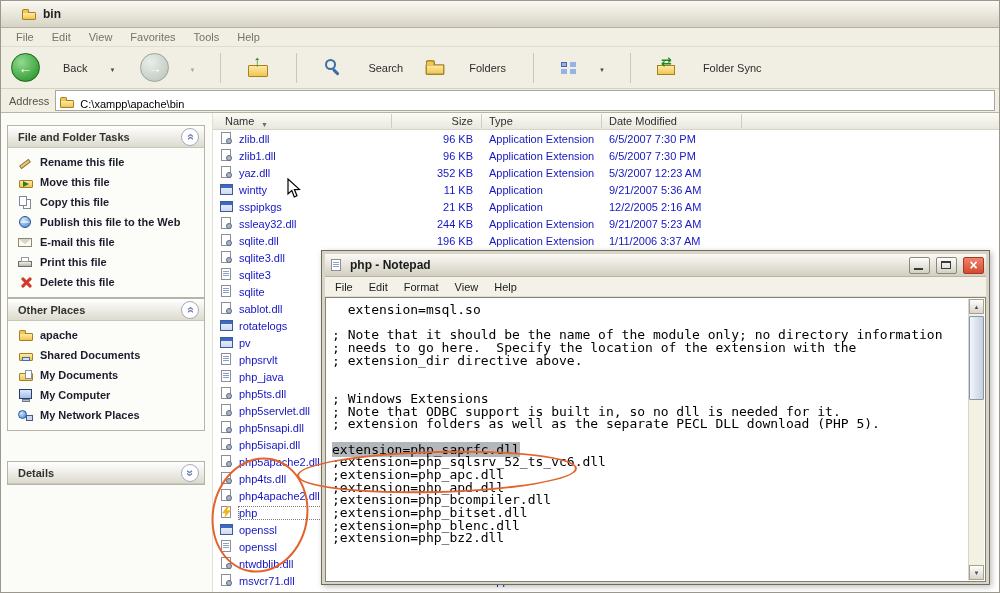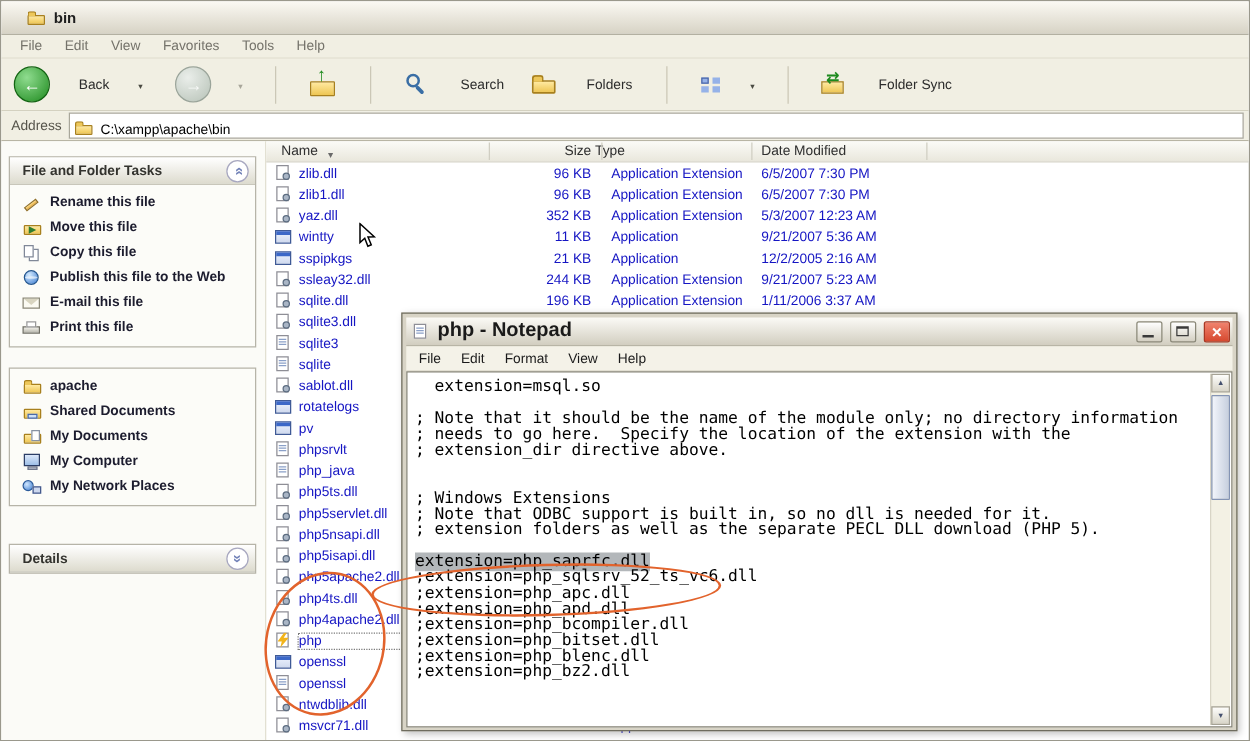--- a/index.html
+++ b/index.html
@@ -60,50 +60,50 @@
   .views-ic{position:relative;width:20px;height:18px;flex:none;}
   .views-ic::before{content:"";position:absolute;left:2px;top:3px;width:6px;height:5px;background:#96b2e8;border:1px solid #4a66a8;box-shadow:9px 0 0 #96b2e8,0 7px 0 #96b2e8,9px 7px 0 #96b2e8;box-sizing:border-box;}
   .sync-ic{position:relative;width:24px;height:20px;flex:none;}
   .sync-ic::before{content:"";position:absolute;left:1px;top:7px;width:18px;height:10px;background:linear-gradient(#ffe9a0,#eec654);border:1px solid #a8801e;box-sizing:border-box;}
   .sync-ic::after{content:"⇄";position:absolute;left:5px;top:-4px;color:#1e8a1e;font-weight:bold;font-size:13px;}
   .exp-address{position:absolute;left:0;top:88px;width:100%;height:24px;background:#f1efe3;border-bottom:1px solid #b8b5a4;display:flex;align-items:center;padding-left:8px;box-sizing:border-box;gap:6px;}
   .addr-label{color:#55534a;}
   .addr-field{flex:1;height:19px;margin-right:4px;background:#fff;border:1px solid #a9a79a;display:flex;align-items:flex-end;gap:5px;padding-left:3px;color:#000;}
   
   .pane-left{position:absolute;left:0;top:112px;width:212px;height:481px;background:#fbfbf7;border-right:1px solid #e2e0d2;box-sizing:border-box;padding:12px 6px 0 6px;}
-  .pbox{width:198px;border:1px solid #b6b4a8;background:#fcfcf8;margin-bottom:16px;box-sizing:border-box;}
+  .pbox{width:198px;border:1px solid #b6b4a8;background:#fcfcf8;box-sizing:border-box;}
   .pbox.gap{margin-bottom:30px;}
   .pbox-h{height:22px;display:flex;align-items:center;justify-content:space-between;padding:0 5px 0 10px;background:linear-gradient(#ffffff,#dddbce);border-bottom:1px solid #c8c6ba;font-weight:bold;color:#33332e;box-sizing:border-box;}
   .chev{width:18px;height:18px;border-radius:50%;background:#fff;border:1px solid #a8a8c0;display:flex;align-items:center;justify-content:center;box-sizing:border-box;}
   .chev::before{content:"»";display:inline-block;font-weight:bold;color:#7282b8;font-size:12px;line-height:1;}
   .chev.up::before{transform:rotate(-90deg);}
   .chev.down::before{transform:rotate(90deg);}
   .pbody{padding:4px 0 5px 0;}
   .pitem{display:flex;align-items:center;gap:6px;height:20px;padding-left:10px;color:#1c1c2e;font-weight:bold;}
   
   .col-header{position:absolute;left:212px;top:112px;right:0;height:17px;background:linear-gradient(#fbfbf7,#e9e7dc);border-bottom:1px solid #d6d4c8;box-sizing:border-box;}
   .col-header .hl{position:absolute;top:2px;color:#2f2f2f;}
   .h-name{left:12px;}
   .h-size{left:178px;width:82px;text-align:right;}
-  .h-type{left:263px;}
+  .h-type{left:276px;}
   .h-date{left:396px;}
   .h-sep{position:absolute;top:1px;bottom:1px;width:1px;background:#d0cec2;}
   .sort-ic{position:absolute;left:48px;top:4px;}
   .sort-ic::before{content:"▼";font-size:7px;color:#6a6a6a;}
   .file-list{position:absolute;left:212px;top:129px;width:788px;}
   .frow{display:flex;align-items:center;height:17px;padding-left:6px;box-sizing:border-box;}
   .fname{width:152px;color:var(--file_link,#1515c3);margin-left:4px;white-space:nowrap;overflow:hidden;}
   .fsize{width:90px;text-align:right;padding-right:8px;color:var(--file_link,#1515c3);box-sizing:border-box;}
   .ftype{width:120px;padding-left:8px;color:var(--file_link,#1515c3);box-sizing:border-box;white-space:nowrap;}
   .fdate{width:160px;padding-left:8px;color:var(--file_link,#1515c3);box-sizing:border-box;white-space:nowrap;}
   .focus-rect{outline:1px dotted #7a7a7a;}
   
   .notepad{position:absolute;left:320px;top:249px;width:669px;height:335px;background:#d8d4c6;border:1px solid #6e6c5e;padding:3px;box-sizing:border-box;z-index:20;box-shadow:2px 2px 6px rgba(0,0,0,.25);}
   .np-title{height:23px;background:linear-gradient(#fbfaf6,#d2cec0);border-bottom:1px solid #b8b5a6;display:flex;align-items:center;gap:5px;padding:0 2px 0 4px;box-sizing:border-box;}
-  .np-title .t{font-weight:bold;font-size:16px;color:#1a1a1a;flex:1;}
+  .np-title .t{font-weight:bold;font-size:12px;color:#1a1a1a;flex:1;}
   .np-btn{width:21px;height:17px;border:1px solid #8a8878;background:linear-gradient(#fefefe,#d4d0c2);position:relative;box-sizing:border-box;margin-left:1px;border-radius:2px;}
   .btn-min::before{content:"";position:absolute;left:4px;bottom:3px;width:9px;height:2px;background:#3a3a3a;}
   .btn-max::before{content:"";position:absolute;left:4px;top:3px;width:10px;height:8px;border:1px solid #3a3a3a;border-top-width:2px;box-sizing:border-box;}
   .btn-close{background:linear-gradient(#f0836e,#d6492f);border-color:#a83722;}
   .btn-close::before{content:"×";position:absolute;left:0;right:0;top:-1px;text-align:center;color:#fff;font-weight:bold;font-size:14px;}
   .np-menu{height:19px;background:#f4f2e8;display:flex;align-items:center;padding-left:2px;border-bottom:1px solid #e2dfd2;}
   .np-menu .mi{color:#1a1a1a;padding:2px 8px;}
   .np-body{position:relative;height:285px;border:1px solid #848274;background:#fff;box-sizing:border-box;}
   .np-text{position:absolute;left:1px;top:1px;right:17px;bottom:1px;overflow:hidden;padding:5px 0 0 5px;
            font-family:"DejaVu Sans Mono","Liberation Mono",monospace;font-size:13px;line-height:12.7px;color:#000;}
@@ -204,24 +204,32 @@
           <div class="pitem">
             <span class="ic email-icon"></span>
             <span>E-mail this file</span>
           </div>
 
           <div class="pitem">
             <span class="ic print-icon"></span>
             <span>Print this file</span>
           </div>
 
+          <div class="pitem">
+            <span class="ic delete-icon"></span>
+            <span>Delete this file</span>
+          </div>
         </div>
     </div>
 
     <div class="pbox gap">
+      <div class="pbox-h">
+        <span>Other Places</span>
+        <span class="chev up"></span>
+      </div>
       <div class="pbody">
 
           <div class="pitem">
             <span class="ic folder-icon"></span>
             <span>apache</span>
           </div>
 
           <div class="pitem">
             <span class="ic shareddocs-icon"></span>
             <span>Shared Documents</span>

